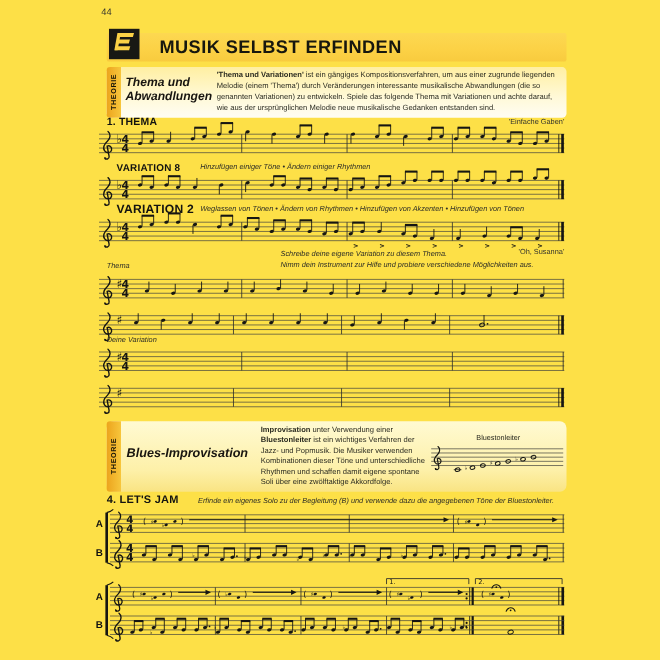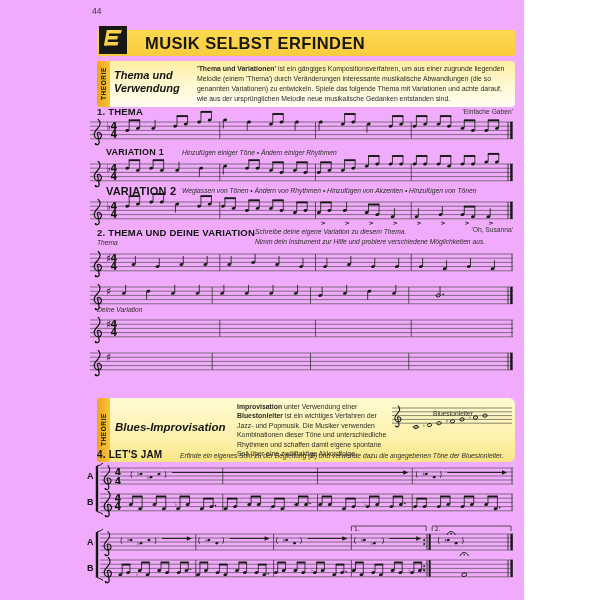--- a/index.html
+++ b/index.html
@@ -1,30 +1,30 @@
 <!DOCTYPE html>
 <html><head>
 <meta charset="utf-8">
 <style>
   html,body{margin:0;padding:0;background:#fff;}
-  .page{position:relative;width:524px;height:600px;background:#f0abfc;overflow:hidden;
+  .page{position:relative;width:600px;height:600px;background:#fde047;overflow:hidden;
         font-family:"Liberation Sans",sans-serif;color:#1a1a14;}
   #music-layer{position:absolute;left:0;top:0;z-index:3;pointer-events:none;}
   .txt{position:absolute;z-index:4;}
   .block{position:absolute;z-index:1;border-radius:4px;}
   .pagenum{font-size:8.5px;color:#33332c;}
   .banner{left:97px;top:30px;width:418px;height:26px;z-index:2;border-radius:2px;
           background:linear-gradient(180deg,#fdd851 0%,#fcd246 55%,#f8cb3e 100%);}
   .banner-title{position:absolute;left:48px;top:0;height:26px;line-height:27px;
           font-size:16.5px;font-weight:bold;letter-spacing:.4px;color:#17170e;}
   .logo{position:absolute;left:99px;top:26px;width:28px;height:28px;z-index:5;}
   .theory-block{left:97px;top:61px;width:418px;height:46px;
           background:linear-gradient(180deg,#ffefa2 0%,#fff9d8 60%,#fffdf3 100%);}
   .blues-block{left:97px;top:383px;width:418px;height:64px;border-radius:6px;
-          background:linear-gradient(180deg,#fffad2 0%,#fdf0a8 70%,#f9e483 100%);margin-top:15px;}
+          background:linear-gradient(180deg,#fffad2 0%,#fdf0a8 70%,#f9e483 100%);}
   .tab{position:absolute;left:0;top:0;width:13px;height:100%;border-radius:3px 0 0 3px;
           background:linear-gradient(90deg,#eca41d 0%,#f7c63c 100%);
           display:flex;align-items:center;justify-content:center;}
   .tab span{writing-mode:vertical-rl;transform:rotate(180deg);font-size:6.5px;font-weight:bold;
           letter-spacing:.6px;color:#141408;}
   .blk-heading{position:absolute;font-weight:bold;color:#181510;line-height:12.5px;
           font-size:11px;text-align:left;font-style:italic;}
   .blk-body{position:absolute;font-size:6.9px;line-height:9.9px;color:#2b2b20;}
   .sec-label{font-weight:bold;font-size:9.5px;color:#131310;letter-spacing:.2px;text-align:center;}
   .hint{font-style:italic;font-size:6.7px;color:#2e2e26;}
@@ -52,35 +52,34 @@
       <rect x="8.5" y="4" width="3" height="15.6" transform="skewX(6)"></rect>
     </g>
   </svg>
 
   <div class="theory-block block">
     <div class="tab">
         <span>THEORIE</span>
       </div>
     <div class="blk-heading" style="left:17px;top:8px;width:88px;">
       <div>Thema und</div>
-      <div>Verwendung</div>
+      <div>Abwandlungen</div>
     </div>
     <div class="blk-body" style="left:100px;top:3px;width:310px;"><span style="font-weight: bold;">'Thema und Variationen'</span><span> ist ein gängiges Kompositionsverfahren, um aus einer zugrunde liegenden Melodie (einem 'Thema') durch Veränderungen interessante musikalische Abwandlungen (die so genannten Variationen) zu entwickeln. Spiele das folgende Thema mit Variationen und achte darauf, wie aus der ursprünglichen Melodie neue musikalische Gedanken entstanden sind.</span></div>
   </div>
 
   <div class="txt sec-label" style="left:97px;top:106px;">1. THEMA</div>
   <div class="txt credit" style="left:355px;top:108px;width:158px;">'Einfache Gaben'</div>
 
-  <div class="txt sec-label" style="left:106px;top:147px;font-size:9px;">VARIATION 1</div>
+  <div class="txt sec-label" style="left:106px;top:147px;font-size:9px;">VARIATION 8</div>
   <div class="txt hint" style="left:182px;top:149px;">Hinzufügen einiger Töne • Ändern einiger Rhythmen</div>
 
   <div class="txt sec-label" style="left:106px;top:185px;font-size:11px;">VARIATION 2</div>
   <div class="txt hint" style="left:182px;top:187px;">Weglassen von Tönen • Ändern von Rhythmen • Hinzufügen von Akzenten • Hinzufügen von Tönen</div>
 
-  <div class="txt sec-label" style="left:97px;top:227px;">2. THEMA UND DEINE VARIATION</div>
   <div class="txt hint" style="left:255px;top:228px;">Schreibe deine eigene Variation zu diesem Thema.</div>
   <div class="txt hint" style="left:255px;top:238px;">Nimm dein Instrument zur Hilfe und probiere verschiedene Möglichkeiten aus.</div>
   <div class="txt credit" style="left:355px;top:226px;width:158px;">'Oh, Susanna'</div>
   <div class="txt stafflbl" style="left:97px;top:239px;">Thema</div>
   <div class="txt stafflbl" style="left:97px;top:306px;">Deine Variation</div>
 
   <div class="blues-block block">
     <div class="tab">
         <span>THEORIE</span>
       </div>

